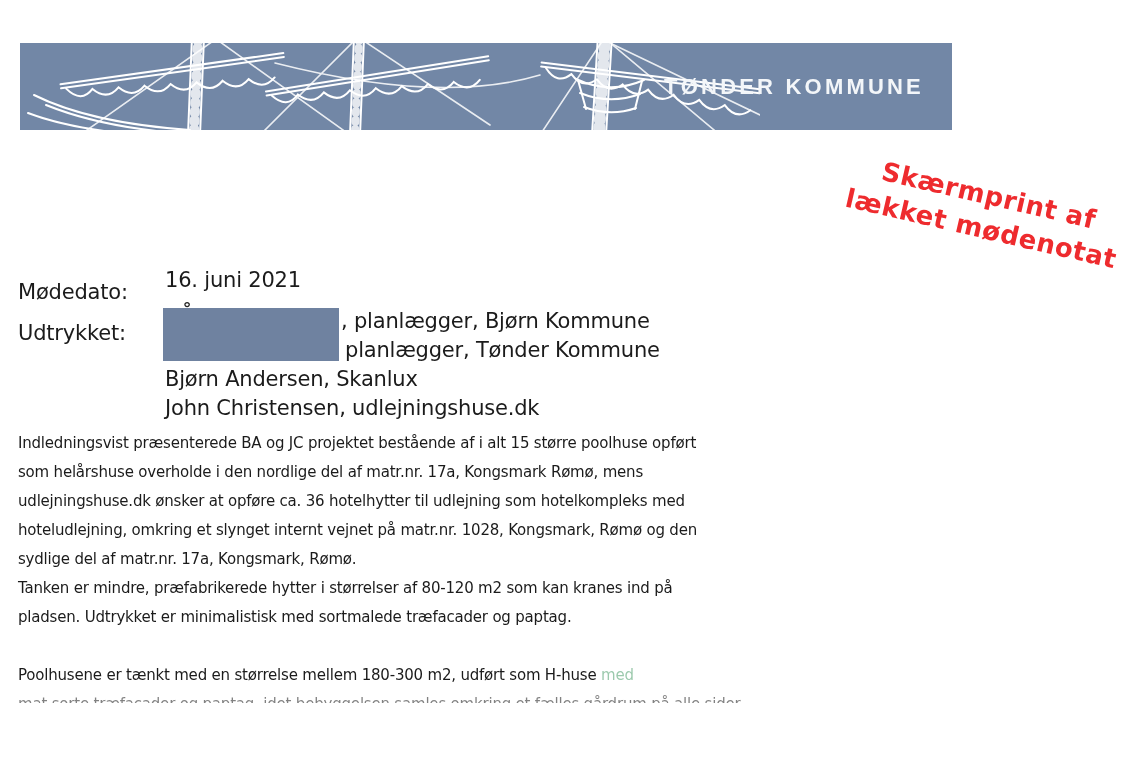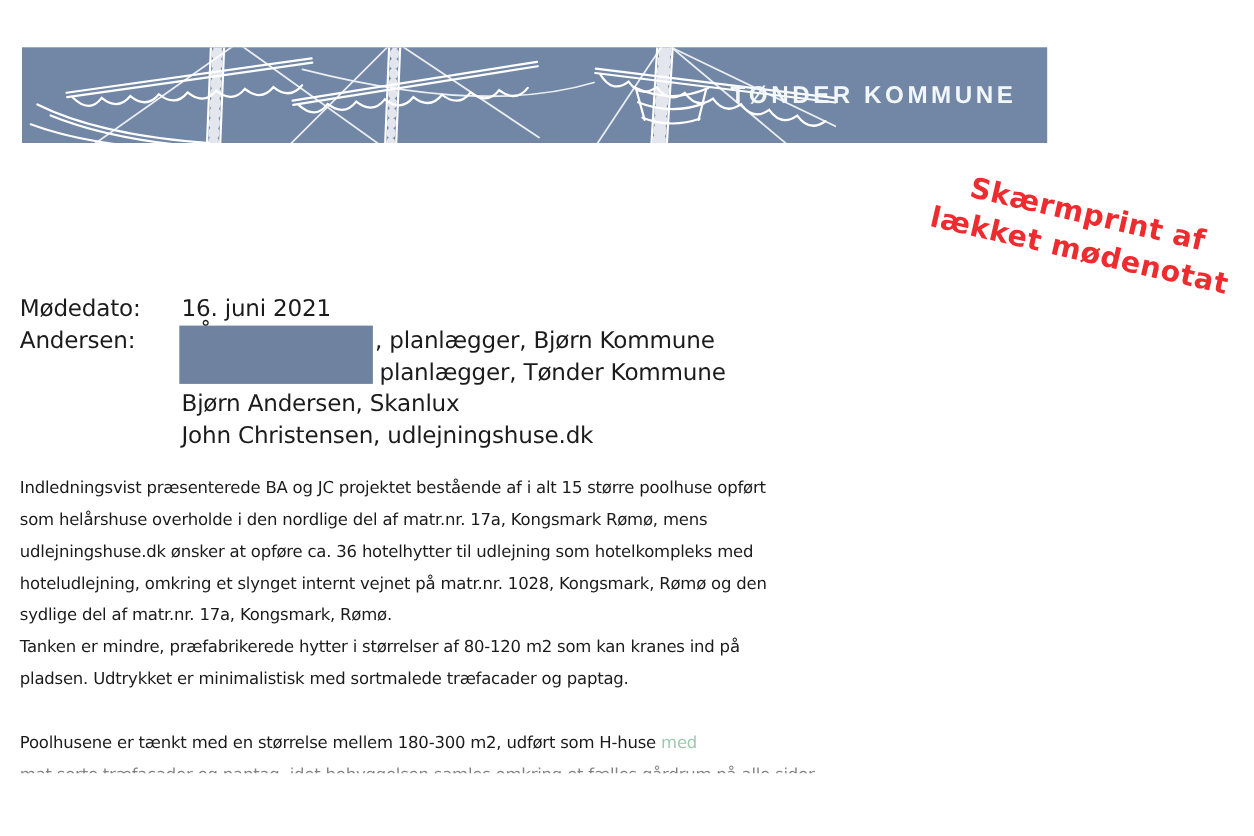--- a/index.html
+++ b/index.html
@@ -17,21 +17,21 @@
   .stamp{position:absolute;left:845px;top:178px;width:280px;text-align:center;
          transform:rotate(13deg);transform-origin:center;
          font-weight:bold;font-size:26px;line-height:34px;letter-spacing:0.5px;z-index:6;}
 
   
   .doc-title{position:absolute;left:18px;top:204px;font-size:23px;font-weight:bold;
              letter-spacing:0.4px;}
 
   .meta{position:absolute;left:18px;top:266px;font-size:21px;line-height:29px;letter-spacing:-0.2px;}
   .meta-row{display:flex;}
-  .meta-label{width:147px;flex:0 0 147px;}
+  .meta-label{width:147px;flex:0 0 147px;margin-top:12px;}
   .participants{position:relative;}
   .p-line{white-space:nowrap;position:relative;z-index:1;}
   .p-line.ind1{padding-left:176px;}
   .p-line.ind2{padding-left:180px;}
   .redaction{position:absolute;left:-2px;top:1px;width:176px;height:53px;z-index:2;}
   .peek{position:absolute;left:16px;top:-7px;z-index:0;font-size:21px;color:#222;}
 
   
   .body{position:absolute;left:18px;top:429px;right:14px;font-size:15px;line-height:29px;
         letter-spacing:-0.2px;}
@@ -113,21 +113,21 @@
     <div>lækket mødenotat</div>
   </div>
 
 
   <div class="meta">
     <div class="meta-row">
       <div class="meta-label">Mødedato:</div>
       <div>16. juni 2021</div>
     </div>
     <div class="meta-row">
-      <div class="meta-label">Andersen:</div>
+      <div class="meta-label">Udtrykket:</div>
       <div class="participants">
         <span class="peek">å</span>
         <div class="redaction" style="background:#6f82a0;"></div>
         <div class="p-line ind1">, planlægger, Bjørn Kommune</div>
         <div class="p-line ind2">planlægger, Tønder Kommune</div>
         <div class="p-line">Bjørn Andersen, Skanlux</div>
         <div class="p-line">John Christensen, udlejningshuse.dk</div>
       </div>
     </div>
   </div>

